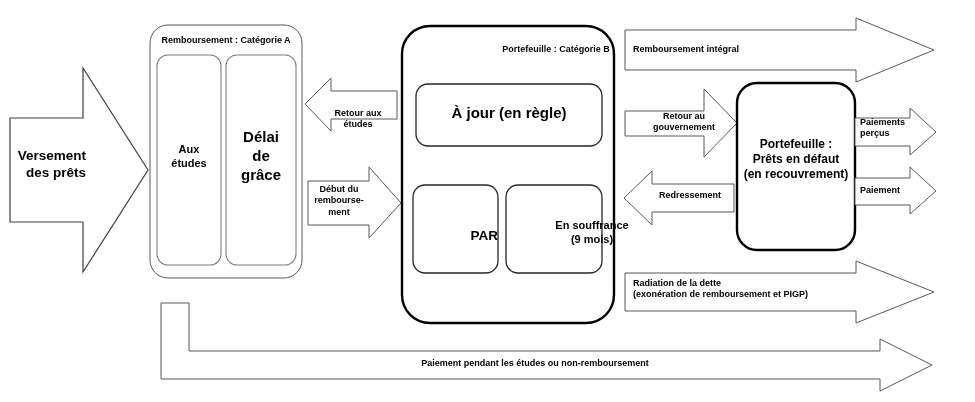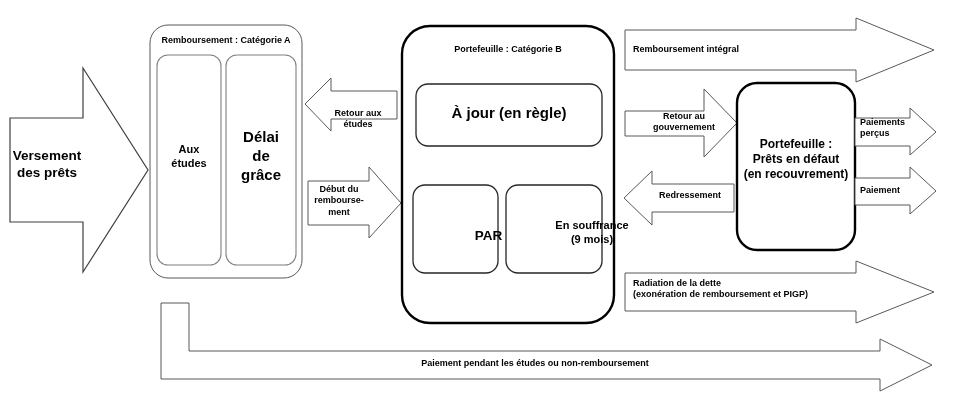--- a/index.html
+++ b/index.html
@@ -26,21 +26,21 @@
     font-weight:bold;
     line-height:1.25;
     color:#000;
     white-space:pre-line;
     pointer-events:none;
   }
   .lbl.left{text-align:left;}
   .t9{font-size:9px;}
   .t10{font-size:12px;}
   .t11{font-size:11px;}
-  .t13{font-size:13.5px;}
+  .t13{font-size:13.5px;text-align:right;}
   .t15{font-size:15px;}
   .thin{stroke:#595959;stroke-width:1;fill:#ffffff;}
   .med{stroke:#3f3f3f;stroke-width:1.2;fill:#ffffff;}
   .thick{stroke:#000000;stroke-width:2.4;fill:#ffffff;}
   .inner{stroke:#7f7f7f;stroke-width:1.1;fill:#ffffff;}
   .innerB{stroke:#262626;stroke-width:1.3;fill:#ffffff;}
 </style>
 </head>
 <body>
 
@@ -93,25 +93,25 @@
 de
 grâce</div>
 
   <div class="lbl t9" style="left:322px; top:108px; width:72px;">Retour aux
 études</div>
 
   <div class="lbl t9" style="left:308px; top:184px; width:62px;">Début du
 rembourse-
 ment</div>
 
-  <div class="lbl t9" style="left:402px; top:44px; width:212px;">Portefeuille : Catégorie B</div>
+  <div class="lbl t9" style="left:402px; top:44px; width:212px;padding-left:48px;">Portefeuille : Catégorie B</div>
 
   <div class="lbl t15" style="left:416px; top:104px; width:186px;">À jour (en règle)</div>
 
-  <div class="lbl t13" style="left:413px; top:228px; width:85px;margin-left:33px;">PAR</div>
+  <div class="lbl t13" style="left:413px; top:228px; width:85px;">PAR</div>
 
   <div class="lbl t11" style="left:506px; top:219px; width:96px;padding-left:38px;">En souffrance
 (9 mois)</div>
 
   <div class="lbl left t9" style="left:633px; top:44px; width:240px;">Remboursement intégral</div>
 
   <div class="lbl t9" style="left:627px; top:111px; width:80px;padding-left:17px;">Retour au
 gouvernement</div>
 
   <div class="lbl t9" style="left:646px; top:190px; width:88px;">Redressement</div>

